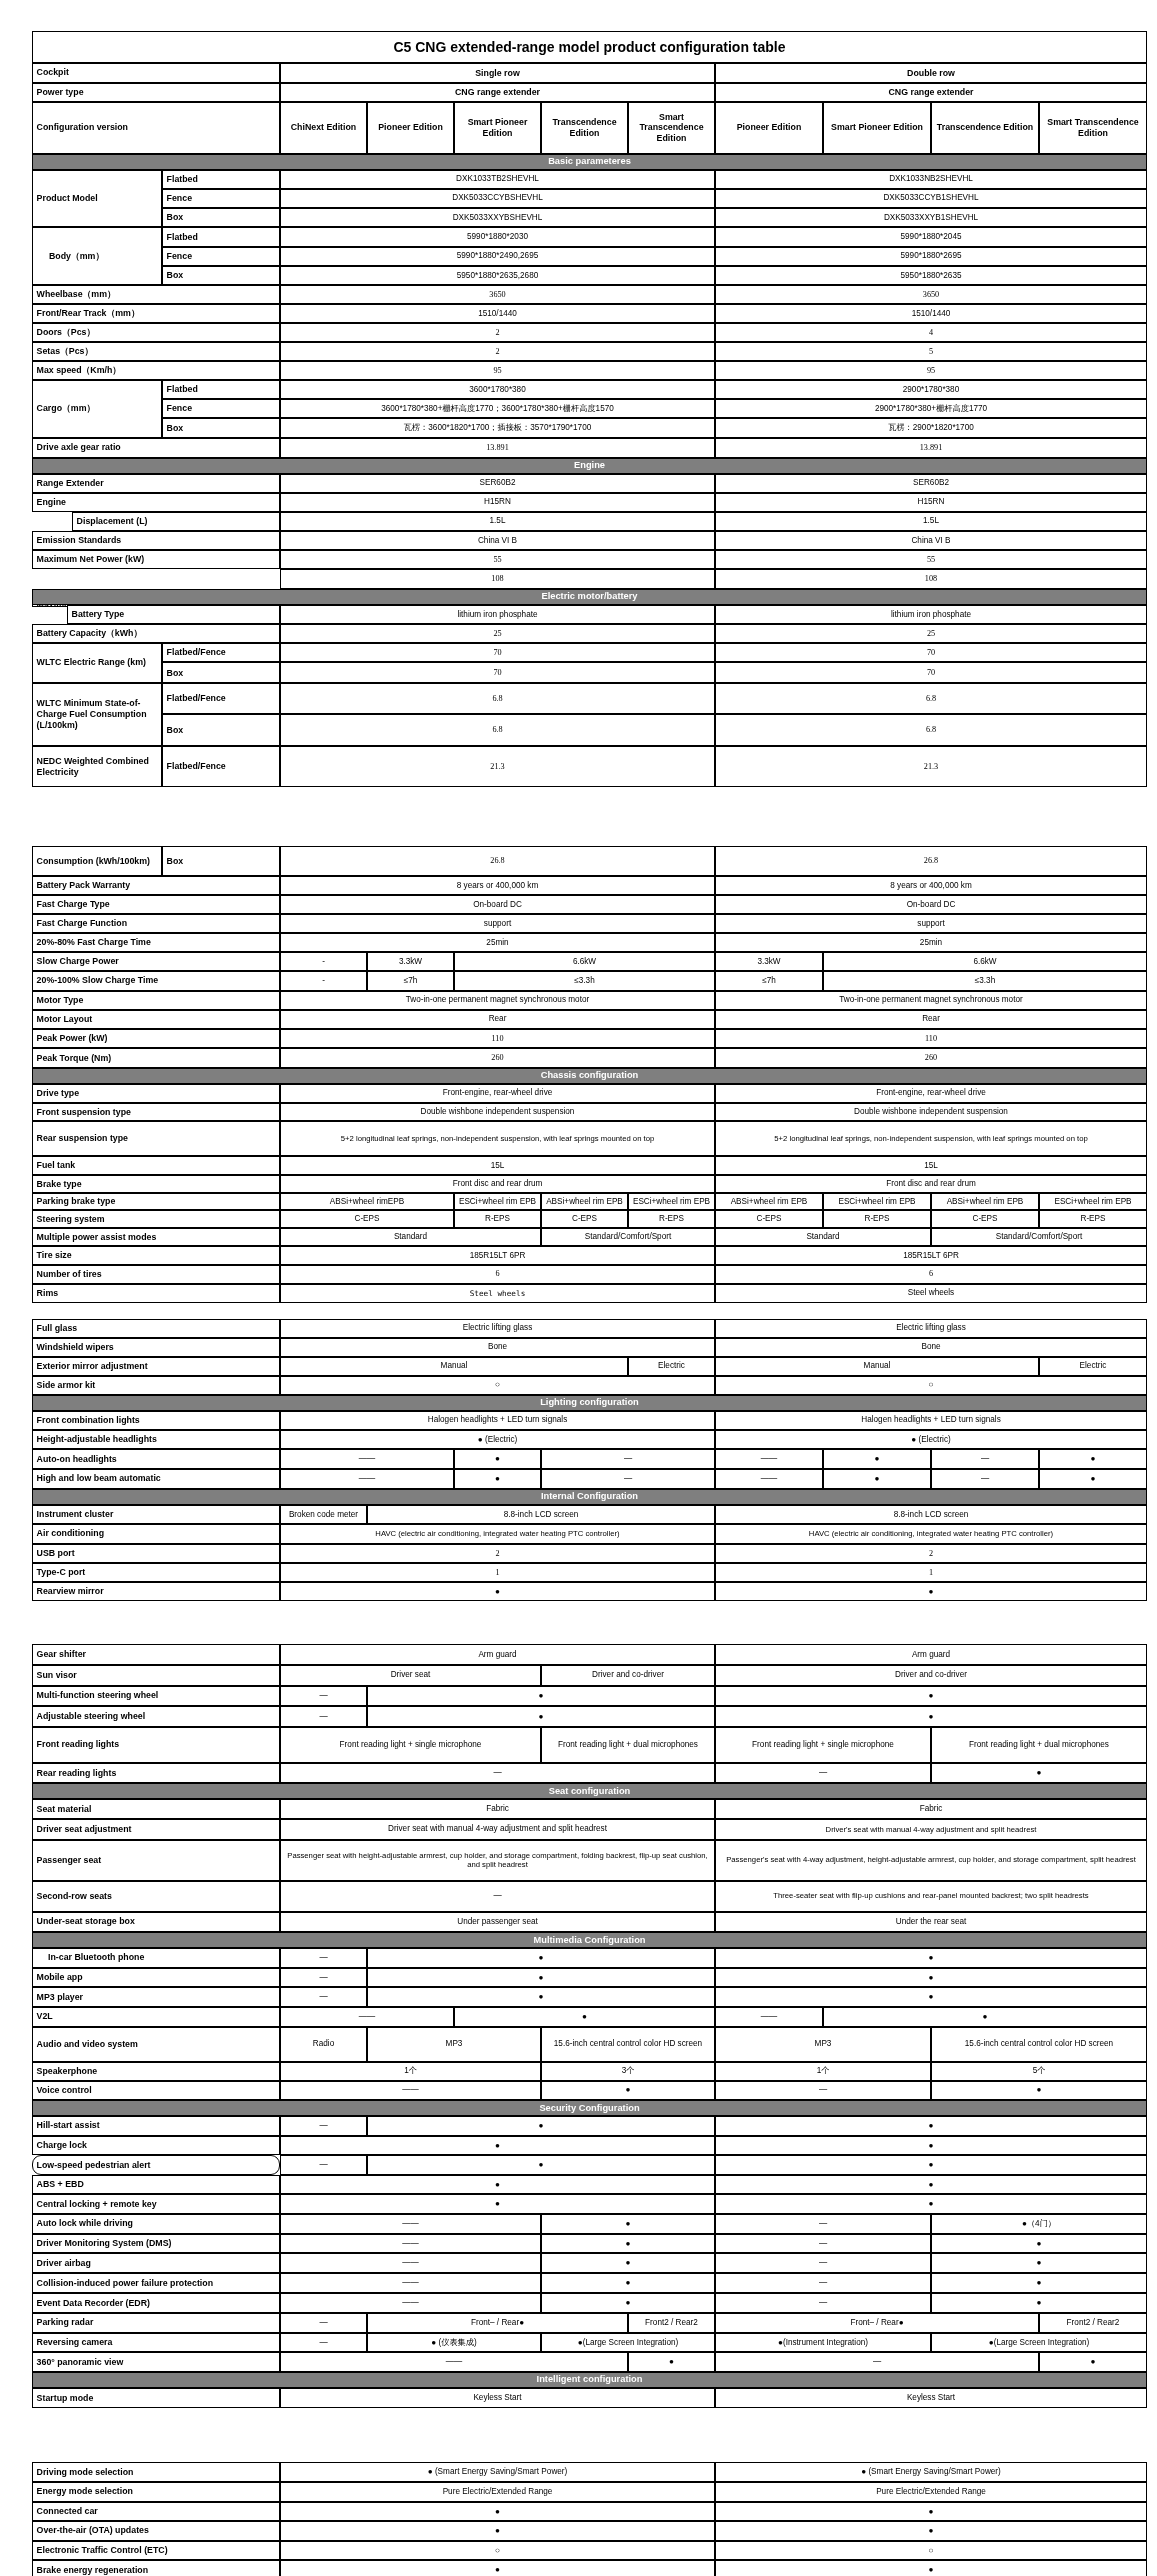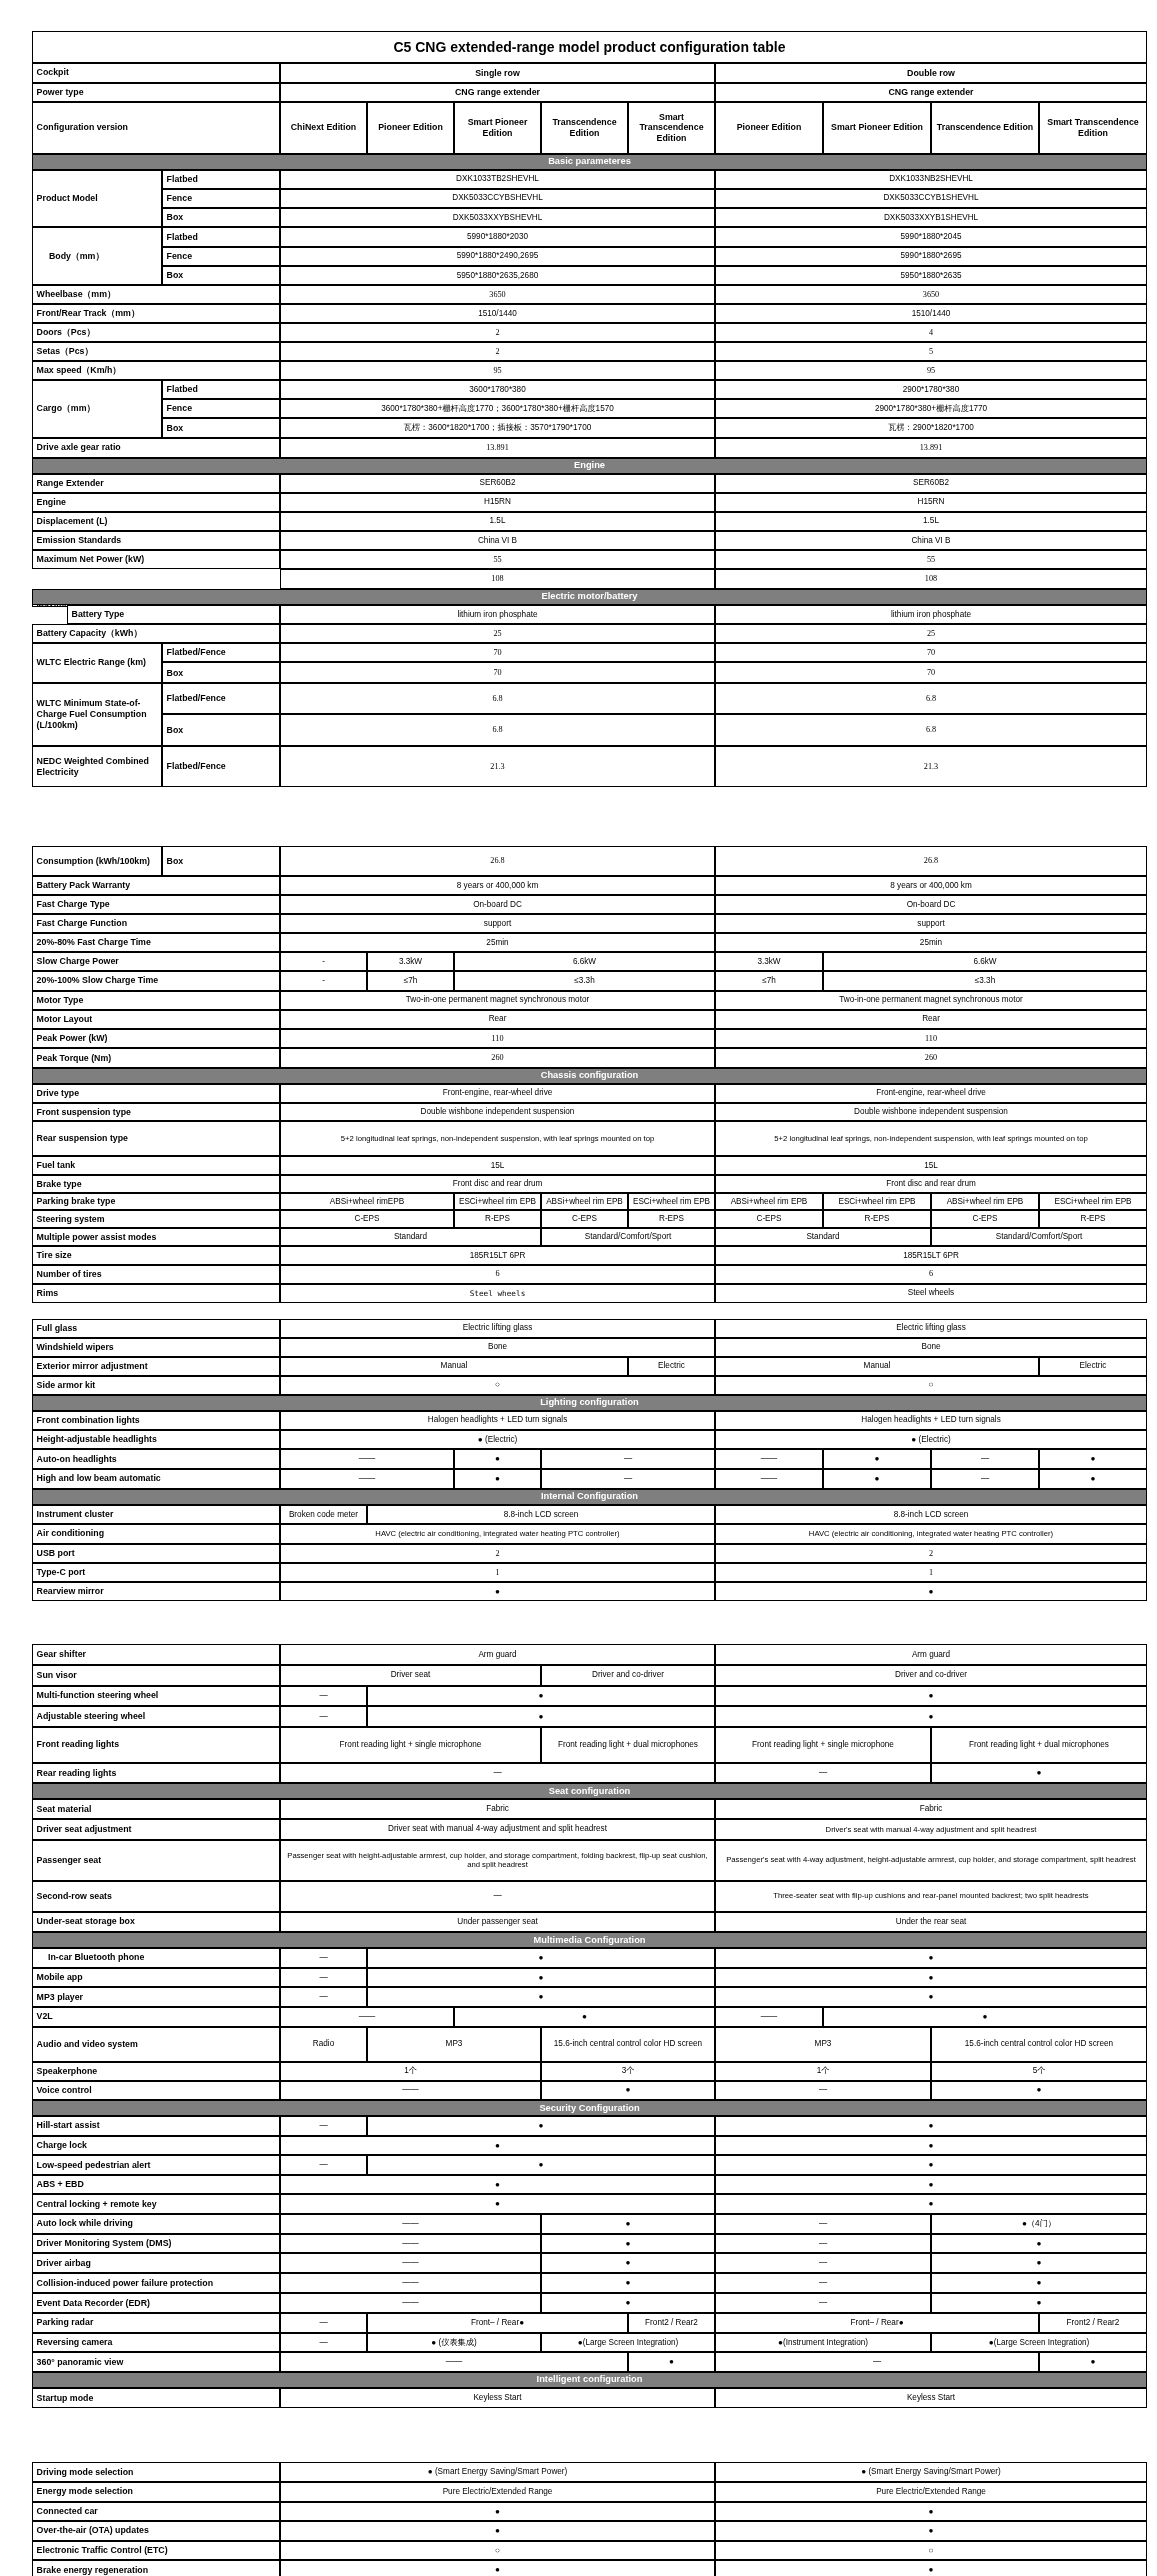--- a/index.html
+++ b/index.html
@@ -88,21 +88,21 @@
     <div class="cell label" style="grid-area: 20 / 1 / span 1 / span 2;">Drive axle gear ratio</div>
     <div class="cell v serif" style="grid-area: 20 / 3 / span 1 / span 5;">13.891</div>
     <div class="cell v serif" style="grid-area: 20 / 8 / span 1 / span 4;">13.891</div>
     <div class="cell section" style="grid-area: 21 / 1 / span 1 / span 11;">Engine</div>
     <div class="cell label" style="grid-area: 22 / 1 / span 1 / span 2;">Range Extender</div>
     <div class="cell v" style="grid-area: 22 / 3 / span 1 / span 5;">SER60B2</div>
     <div class="cell v" style="grid-area: 22 / 8 / span 1 / span 4;">SER60B2</div>
     <div class="cell label" style="grid-area: 23 / 1 / span 1 / span 2;">Engine</div>
     <div class="cell v" style="grid-area: 23 / 3 / span 1 / span 5;">H15RN</div>
     <div class="cell v" style="grid-area: 23 / 8 / span 1 / span 4;">H15RN</div>
-    <div class="cell label" style="grid-area: 24 / 1 / span 1 / span 2;">Displacement (L)</div>
+    <div class="cell label" style="grid-area: 24 / 1 / span 1 / span 2; margin-left: 40px;">Displacement (L)</div>
     <div class="cell v" style="grid-area: 24 / 3 / span 1 / span 5;">1.5L</div>
     <div class="cell v" style="grid-area: 24 / 8 / span 1 / span 4;">1.5L</div>
     <div class="cell label" style="grid-area: 25 / 1 / span 1 / span 2;">Emission Standards</div>
     <div class="cell v" style="grid-area: 25 / 3 / span 1 / span 5;">China VI B</div>
     <div class="cell v" style="grid-area: 25 / 8 / span 1 / span 4;">China VI B</div>
     <div class="cell label" style="grid-area: 26 / 1 / span 1 / span 2;">Maximum Net Power (kW)</div>
     <div class="cell v serif" style="grid-area: 26 / 3 / span 1 / span 5;">55</div>
     <div class="cell v serif" style="grid-area: 26 / 8 / span 1 / span 4;">55</div>
     <div class="cell label" style="grid-area: 27 / 1 / span 1 / span 2; margin-top: 34px;">Maximum Net Torque (Nm)</div>
     <div class="cell v serif" style="grid-area: 27 / 3 / span 1 / span 5;">108</div>
@@ -349,21 +349,21 @@
     <div class="cell v" style="grid-area: 96 / 8 / span 1 / span 2;">—</div>
     <div class="cell v" style="grid-area: 96 / 10 / span 1 / span 2;">●</div>
     <div class="cell section" style="grid-area: 97 / 1 / span 1 / span 11;">Security Configuration</div>
     <div class="cell label" style="grid-area: 98 / 1 / span 1 / span 2;">Hill-start assist</div>
     <div class="cell v" style="grid-area: 98 / 3 / span 1 / span 1;">—</div>
     <div class="cell v" style="grid-area: 98 / 4 / span 1 / span 4;">●</div>
     <div class="cell v" style="grid-area: 98 / 8 / span 1 / span 4;">●</div>
     <div class="cell label" style="grid-area: 99 / 1 / span 1 / span 2;">Charge lock</div>
     <div class="cell v" style="grid-area: 99 / 3 / span 1 / span 5;">●</div>
     <div class="cell v" style="grid-area: 99 / 8 / span 1 / span 4;">●</div>
-    <div class="cell label" style="grid-area: 100 / 1 / span 1 / span 2;">Low-speed pedestrian alert</div>
+    <div class="cell label" style="grid-area: 100 / 1 / span 1 / span 2; border-radius: 9px;">Low-speed pedestrian alert</div>
     <div class="cell v" style="grid-area: 100 / 3 / span 1 / span 1;">—</div>
     <div class="cell v" style="grid-area: 100 / 4 / span 1 / span 4;">●</div>
     <div class="cell v" style="grid-area: 100 / 8 / span 1 / span 4;">●</div>
     <div class="cell label" style="grid-area: 101 / 1 / span 1 / span 2;">ABS + EBD</div>
     <div class="cell v" style="grid-area: 101 / 3 / span 1 / span 5;">●</div>
     <div class="cell v" style="grid-area: 101 / 8 / span 1 / span 4;">●</div>
     <div class="cell label" style="grid-area: 102 / 1 / span 1 / span 2;">Central locking + remote key</div>
     <div class="cell v" style="grid-area: 102 / 3 / span 1 / span 5;">●</div>
     <div class="cell v" style="grid-area: 102 / 8 / span 1 / span 4;">●</div>
     <div class="cell label" style="grid-area: 103 / 1 / span 1 / span 2;">Auto lock while driving</div>

